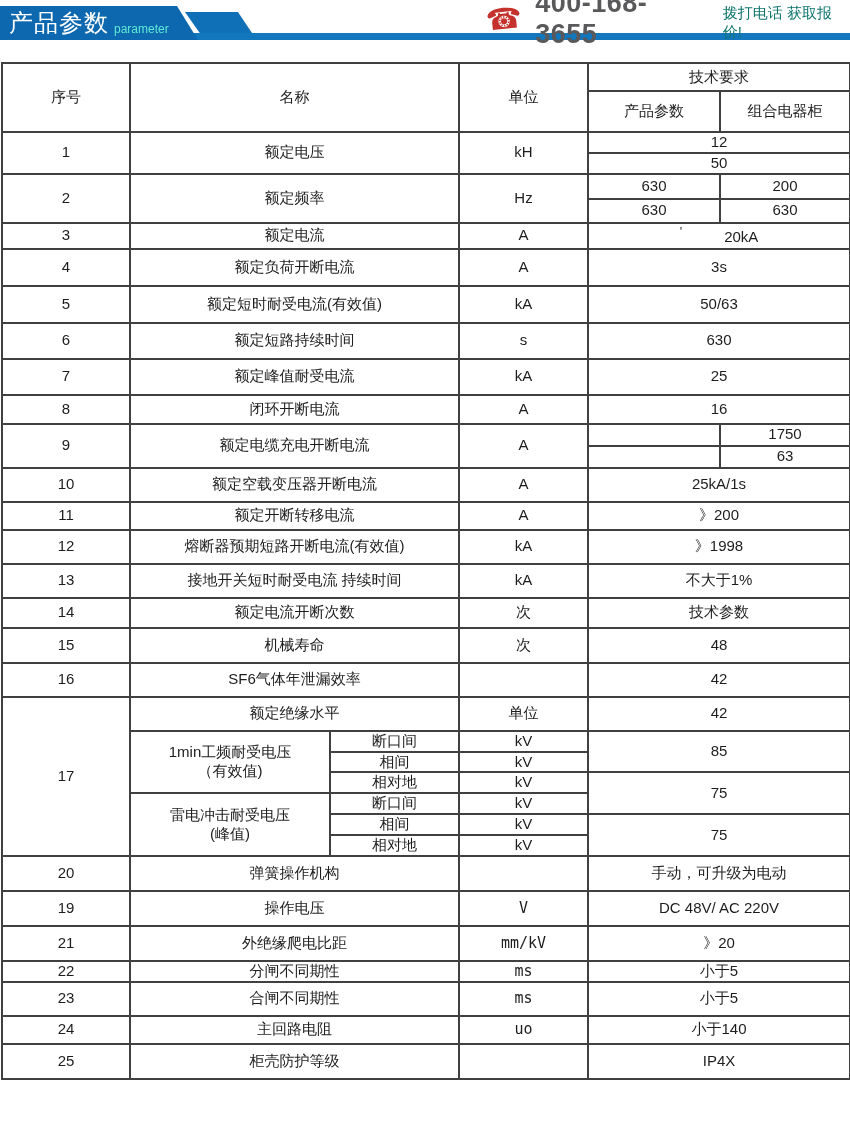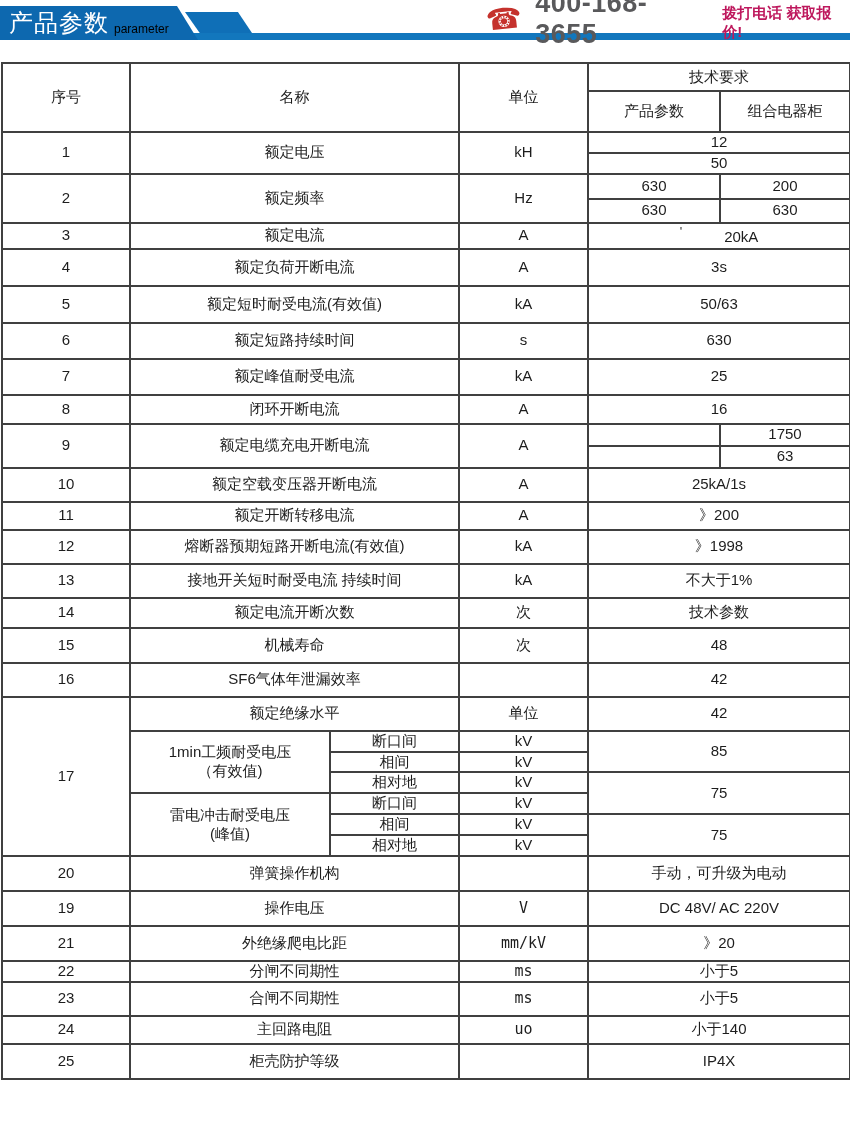--- a/index.html
+++ b/index.html
@@ -9,29 +9,29 @@
   }
   
   .hero{position:absolute;left:0;top:0;width:850px;height:62px;background:#fff;}
   .strip{position:absolute;left:0;top:33px;width:850px;height:7px;background:#1277bd;}
   .block{
     position:absolute;left:0;top:6px;width:200px;height:34px;background:#0d68af;
     clip-path:polygon(0 0,88.5% 0,99% 100%,0 100%);
     display:flex;align-items:center;padding-left:9px;box-sizing:border-box;
   }
   .block .t1{color:#fff;font-size:24px;font-weight:normal;letter-spacing:1px;}
-  .block .t2{color:#000000;font-size:12px;margin-left:5px;margin-top:12px;}
+  .block .t2{color:#5eead4;font-size:12px;margin-left:5px;margin-top:12px;}
   .tail{
     position:absolute;left:185px;top:12px;width:67px;height:21px;background:#0f6fb7;
     clip-path:polygon(0 0,79% 0,100% 100%,22% 100%);
   }
   .phone{position:absolute;left:486px;top:2px;height:34px;display:flex;align-items:center;}
   .ph-icon{font-size:29px;color:#c5322d;transform:rotate(-6deg);margin-right:13px;line-height:1;}
   .ph-num{font-size:27px;font-weight:700;color:#59595b;letter-spacing:0.5px;}
-  .ph-cta{font-size:15px;font-weight:700;color:#be185d;margin-left:15px;margin-top:8px;}
+  .ph-cta{font-size:15px;font-weight:400;color:#0f766e;margin-left:15px;margin-top:8px;}
   
   table.params{
     position:absolute;left:1px;top:62px;width:848px;
     border-collapse:collapse;table-layout:fixed;
   }
   .params td,.params th{
     border:2px solid #404040;text-align:center;vertical-align:middle;
     font-weight:normal;font-size:15px;padding:0;line-height:1.25;color:#1d1d1d;
     overflow:hidden;
   }

